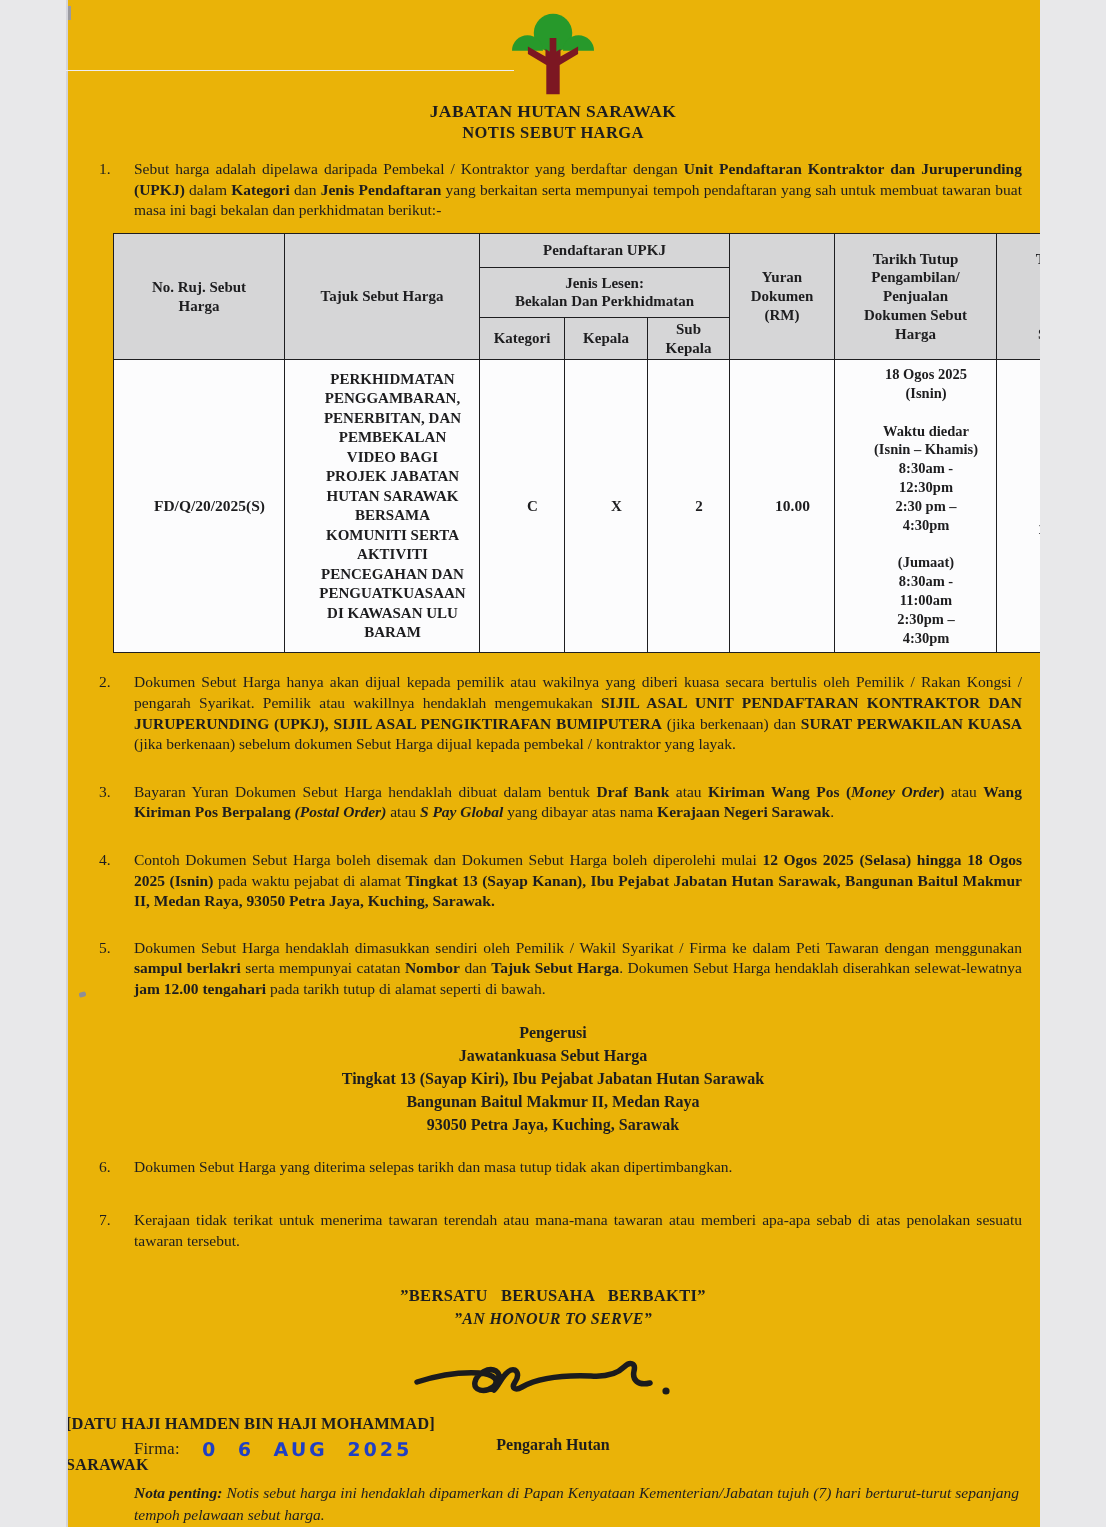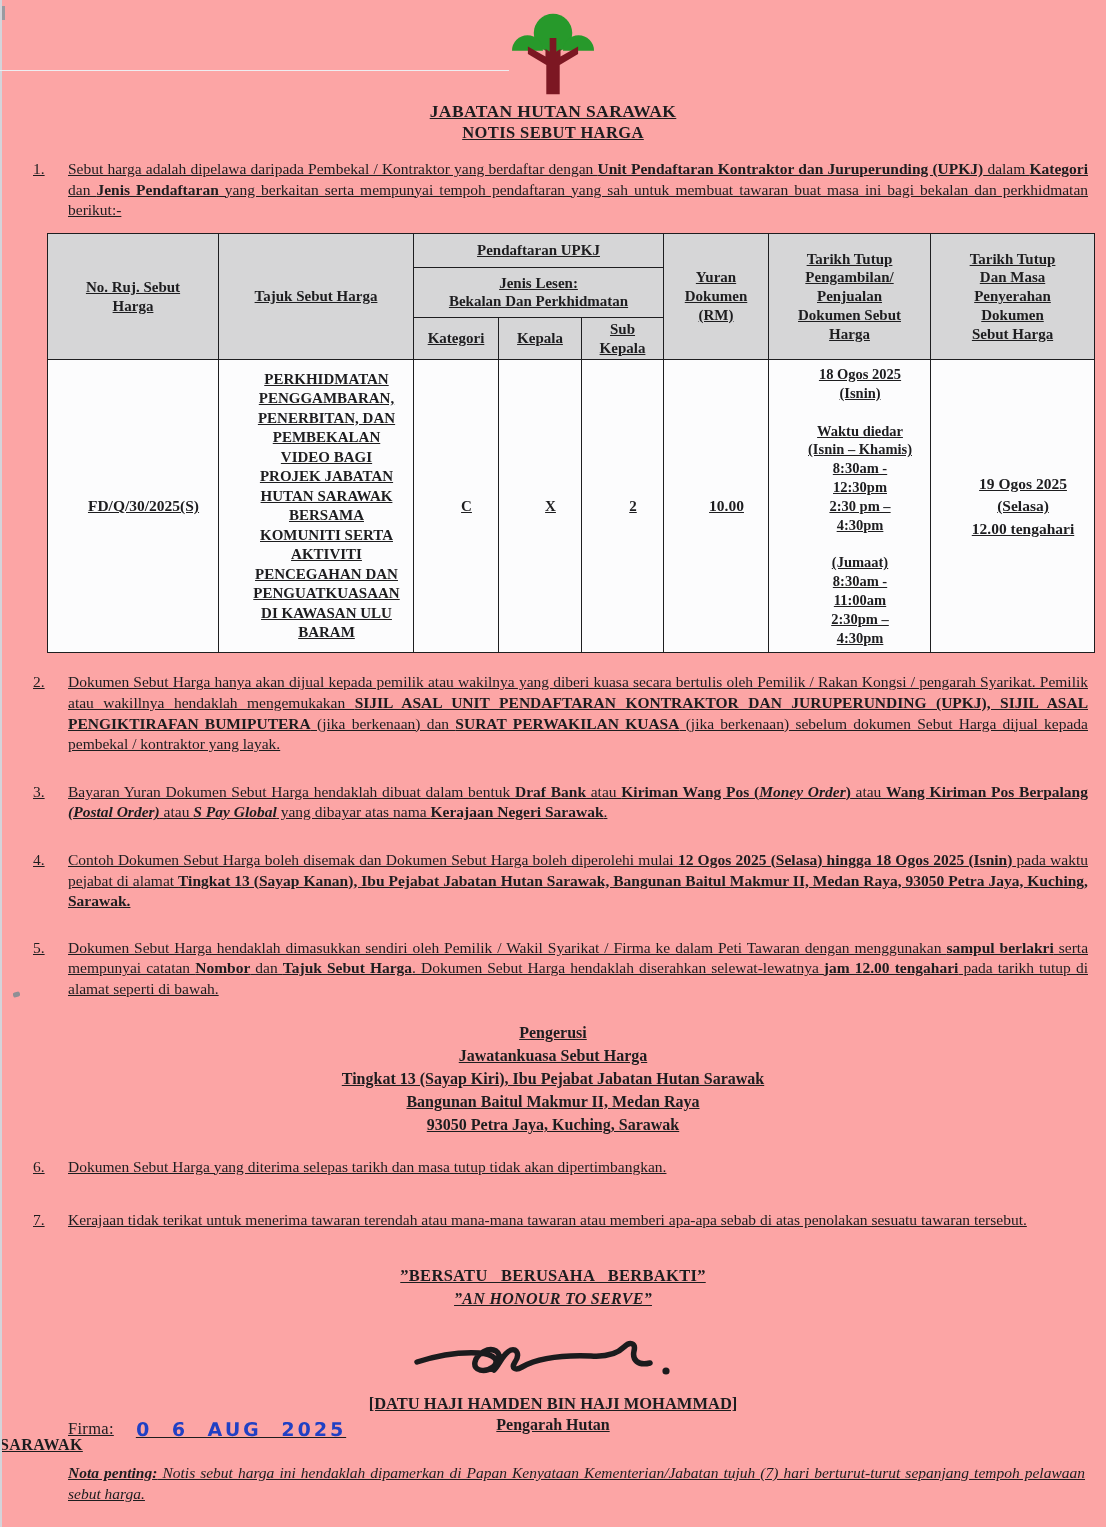--- a/index.html
+++ b/index.html
@@ -1,24 +1,23 @@
 <!DOCTYPE html>
 <html><head>
 <meta charset="utf-8">
 <style>
   html,body{margin:0;padding:0;background:#e8e8ea;}
   .page{
     position:relative;
-    width:1106px;height:1527px;
+    width:974px;height:1527px;
     margin:0 auto;
-    background:#fca5a5;
+    background:#eab308;
     font-family:"Liberation Serif", serif;
     color:#1d1d1f;
     overflow:hidden;
-    text-decoration:underline;
   }
   .edge-line{position:absolute;left:0;top:0;width:2px;height:100%;background:#d4d4da;}
   .speck-a{position:absolute;left:2px;top:6px;width:3px;height:14px;background:#9a9aa0;}
   .speck-b{position:absolute;left:13px;top:992px;width:7px;height:5px;background:#8f8f95;border-radius:2px;transform:rotate(-15deg);}
   .faint-rule{position:absolute;left:0;top:70px;width:46%;height:1px;background:#ededf1;}
 
   .logo-wrap{padding-top:13px;text-align:center;}
   .title-block{text-align:center;margin-top:2px;}
   .org-title{font-weight:bold;font-size:17.5px;letter-spacing:.4px;}
   .doc-title{font-weight:bold;font-size:16.5px;letter-spacing:.4px;margin-top:1px;}
@@ -66,21 +65,21 @@
 
   .address{
     text-align:center;font-weight:bold;font-size:16px;line-height:1.45;
     margin-top:21px;
   }
   .motto{text-align:center;margin-top:35px;}
   .motto-my{font-weight:bold;font-size:16.5px;word-spacing:9px;letter-spacing:.3px;}
   .motto-en{font-weight:bold;font-style:italic;font-size:16px;margin-top:4px;letter-spacing:.3px;}
 
   .sig-wrap{text-align:center;margin-top:14px;height:72px;}
-  .sig-name{text-align:center;font-weight:bold;font-size:16.5px;}
+  .sig-name{text-align:left;font-weight:bold;font-size:16.5px;}
   .sig-title{text-align:center;font-weight:bold;font-size:16px;margin-top:2px;}
   .sig-state{text-align:left;font-weight:bold;font-size:16px;margin-top:2px;letter-spacing:.4px;}
 
   .date-row{margin:24px 14px 0 68px;font-size:16.5px;display:flex;align-items:center;}
   .date-label{letter-spacing:.3px;}
   .date-stamp{
     margin-left:22px;
     font-family:"DejaVu Sans", sans-serif;
     font-weight:bold;font-size:19px;
     color:#2040c4;
@@ -155,21 +154,21 @@
       <th colspan="3" class="prelines">Jenis Lesen:
 Bekalan Dan Perkhidmatan</th>
     </tr>
     <tr class="h-row3">
       <th>Kategori</th>
       <th>Kepala</th>
       <th class="prelines">Sub
 Kepala</th>
     </tr>
     <tr>
-      <td class="c-ruj">FD/Q/30/2025(S)</td>
+      <td class="c-ruj">FD/Q/20/2025(S)</td>
       <td class="c-tajuk prelines">PERKHIDMATAN
 PENGGAMBARAN,
 PENERBITAN, DAN
 PEMBEKALAN
 VIDEO BAGI
 PROJEK JABATAN
 HUTAN SARAWAK
 BERSAMA
 KOMUNITI SERTA
 AKTIVITI

